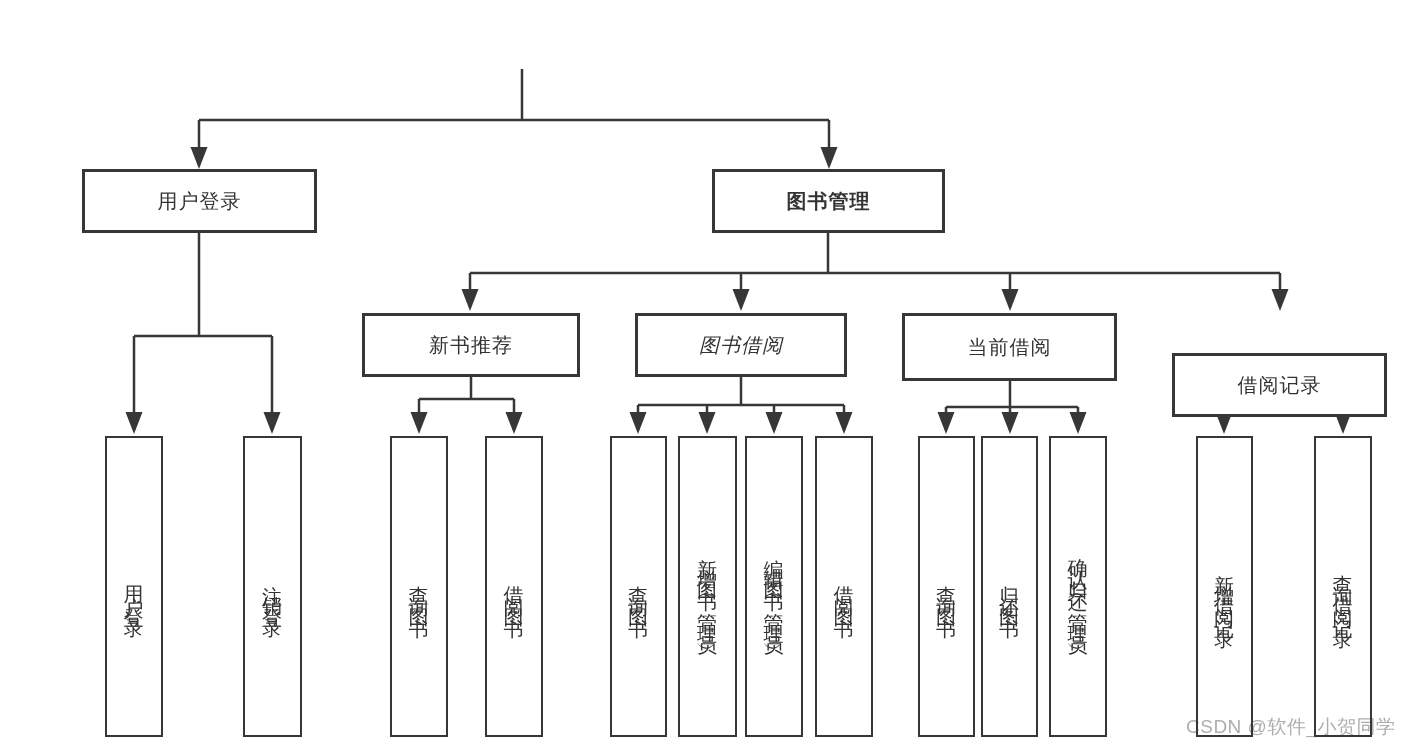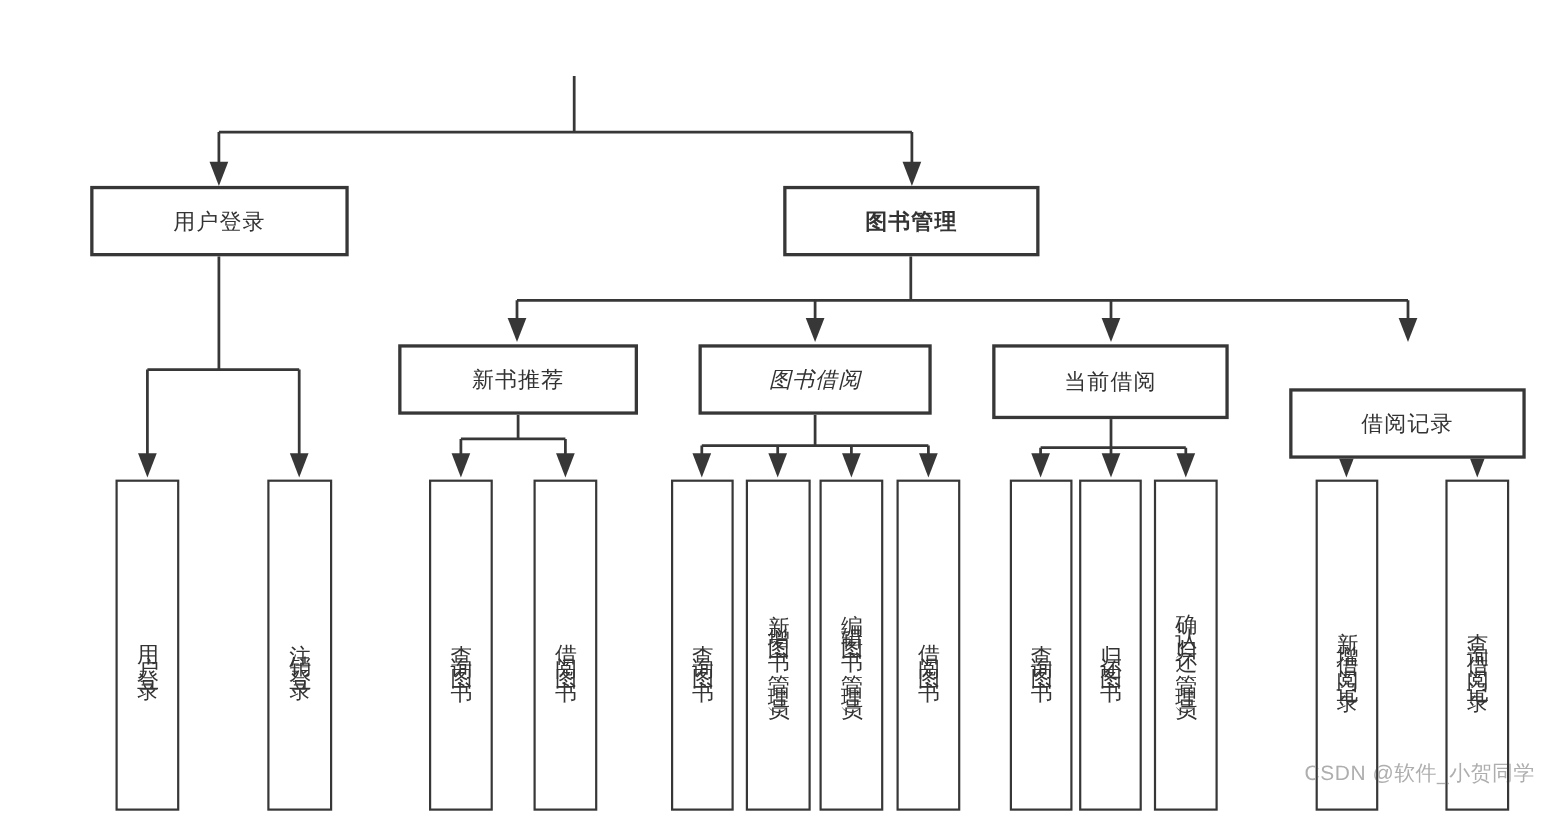--- a/index.html
+++ b/index.html
@@ -54,21 +54,21 @@
     text-orientation: mixed;
     font-size: 20px;
     letter-spacing: 11px;
     margin-bottom: -11px;
     color: #333333;
     line-height: 1;
   }
   .watermark {
     position: absolute;
     left: 1186px;
-    top: 690px;
+    top: 714px;
     font-size: 19px;
     letter-spacing: 0.5px;
     color: #aeaeae;
     white-space: nowrap;
     mix-blend-mode: darken;
     z-index: 5;
   }
 </style>
 </head>
 <body>

